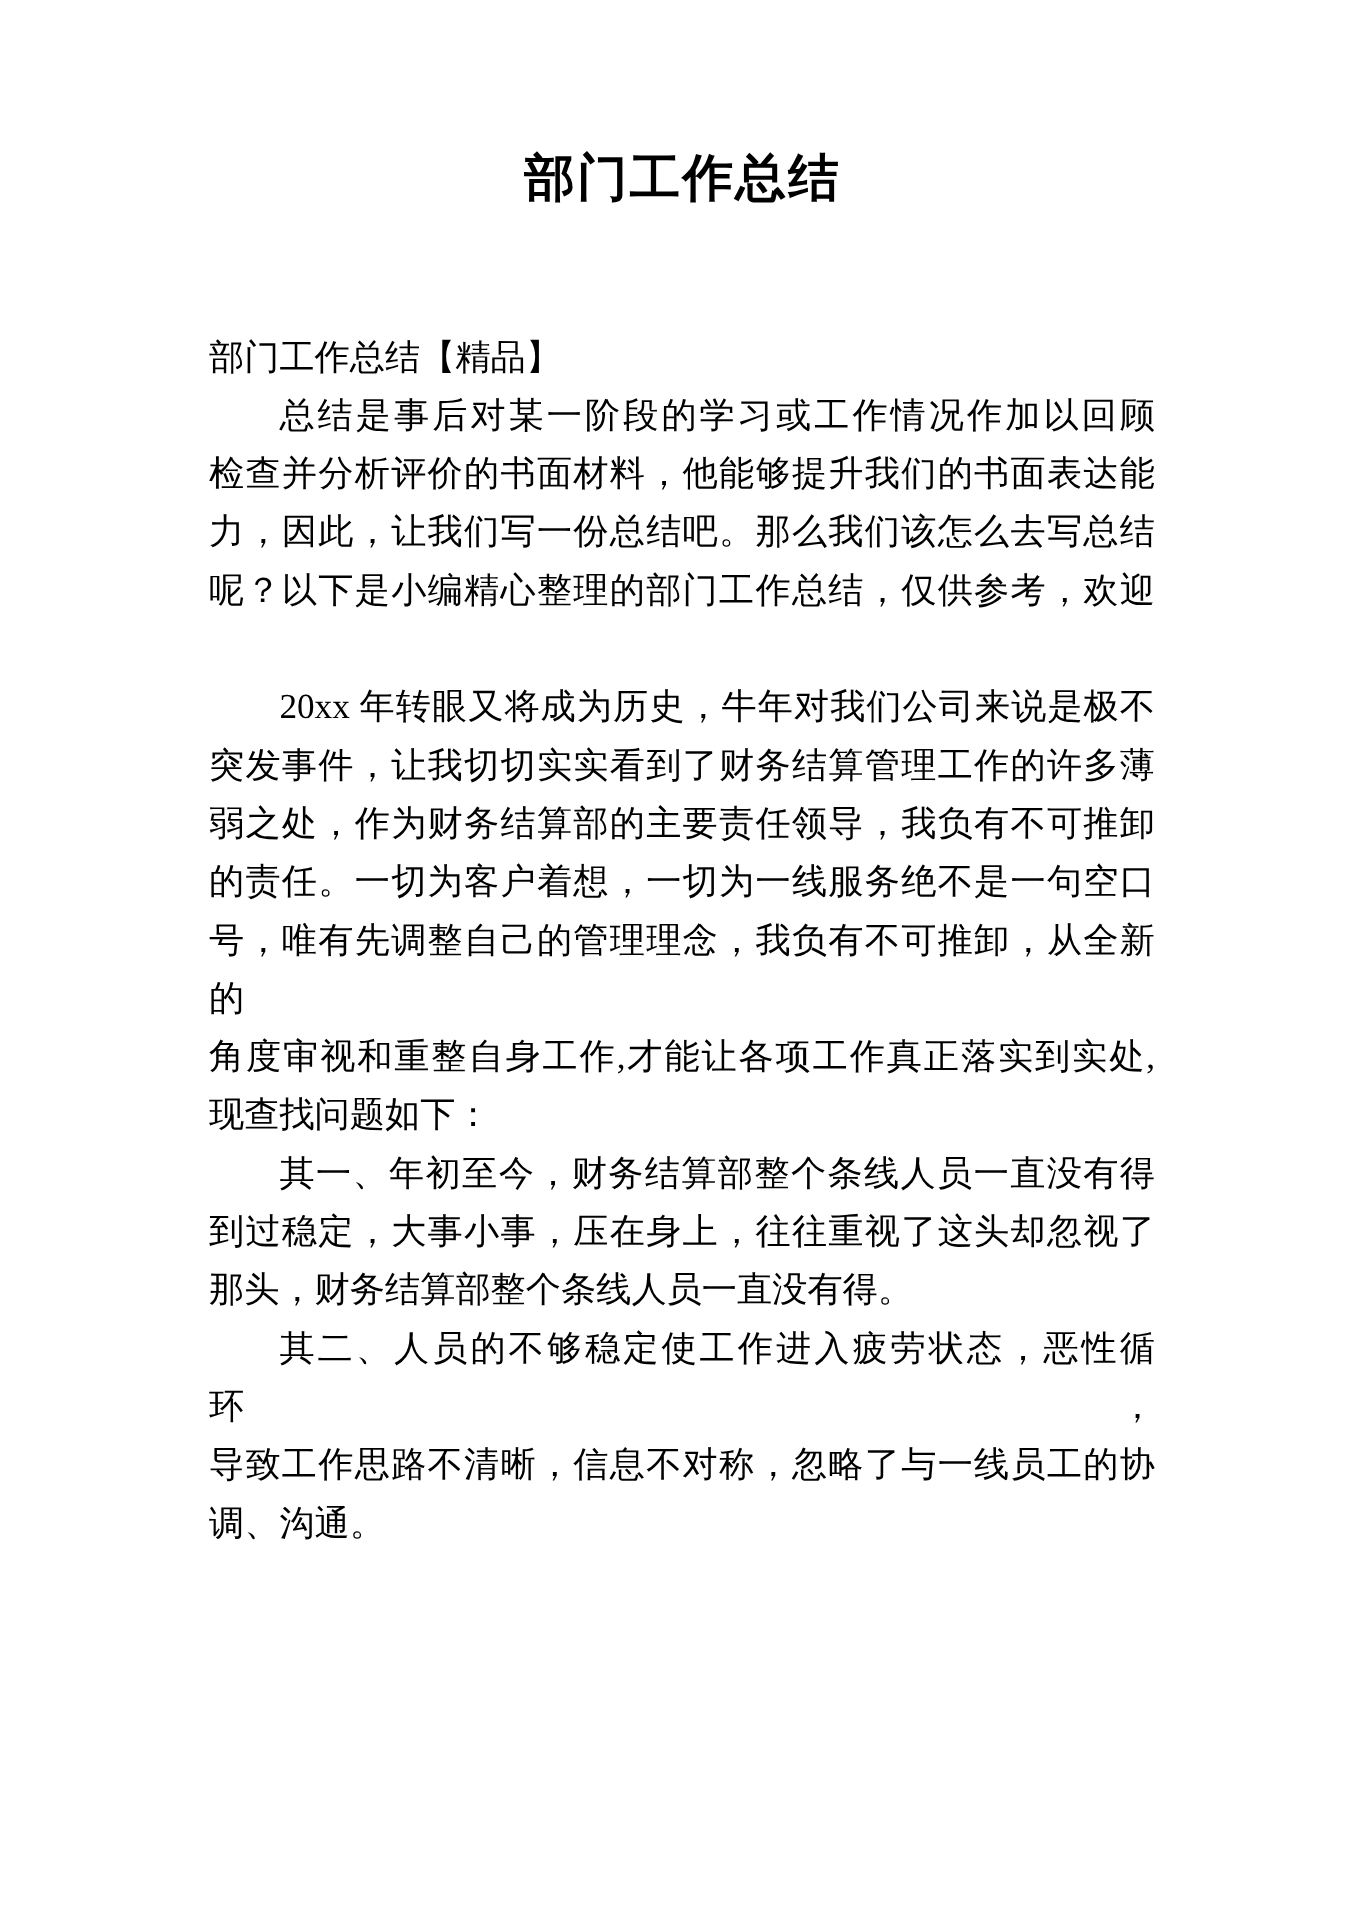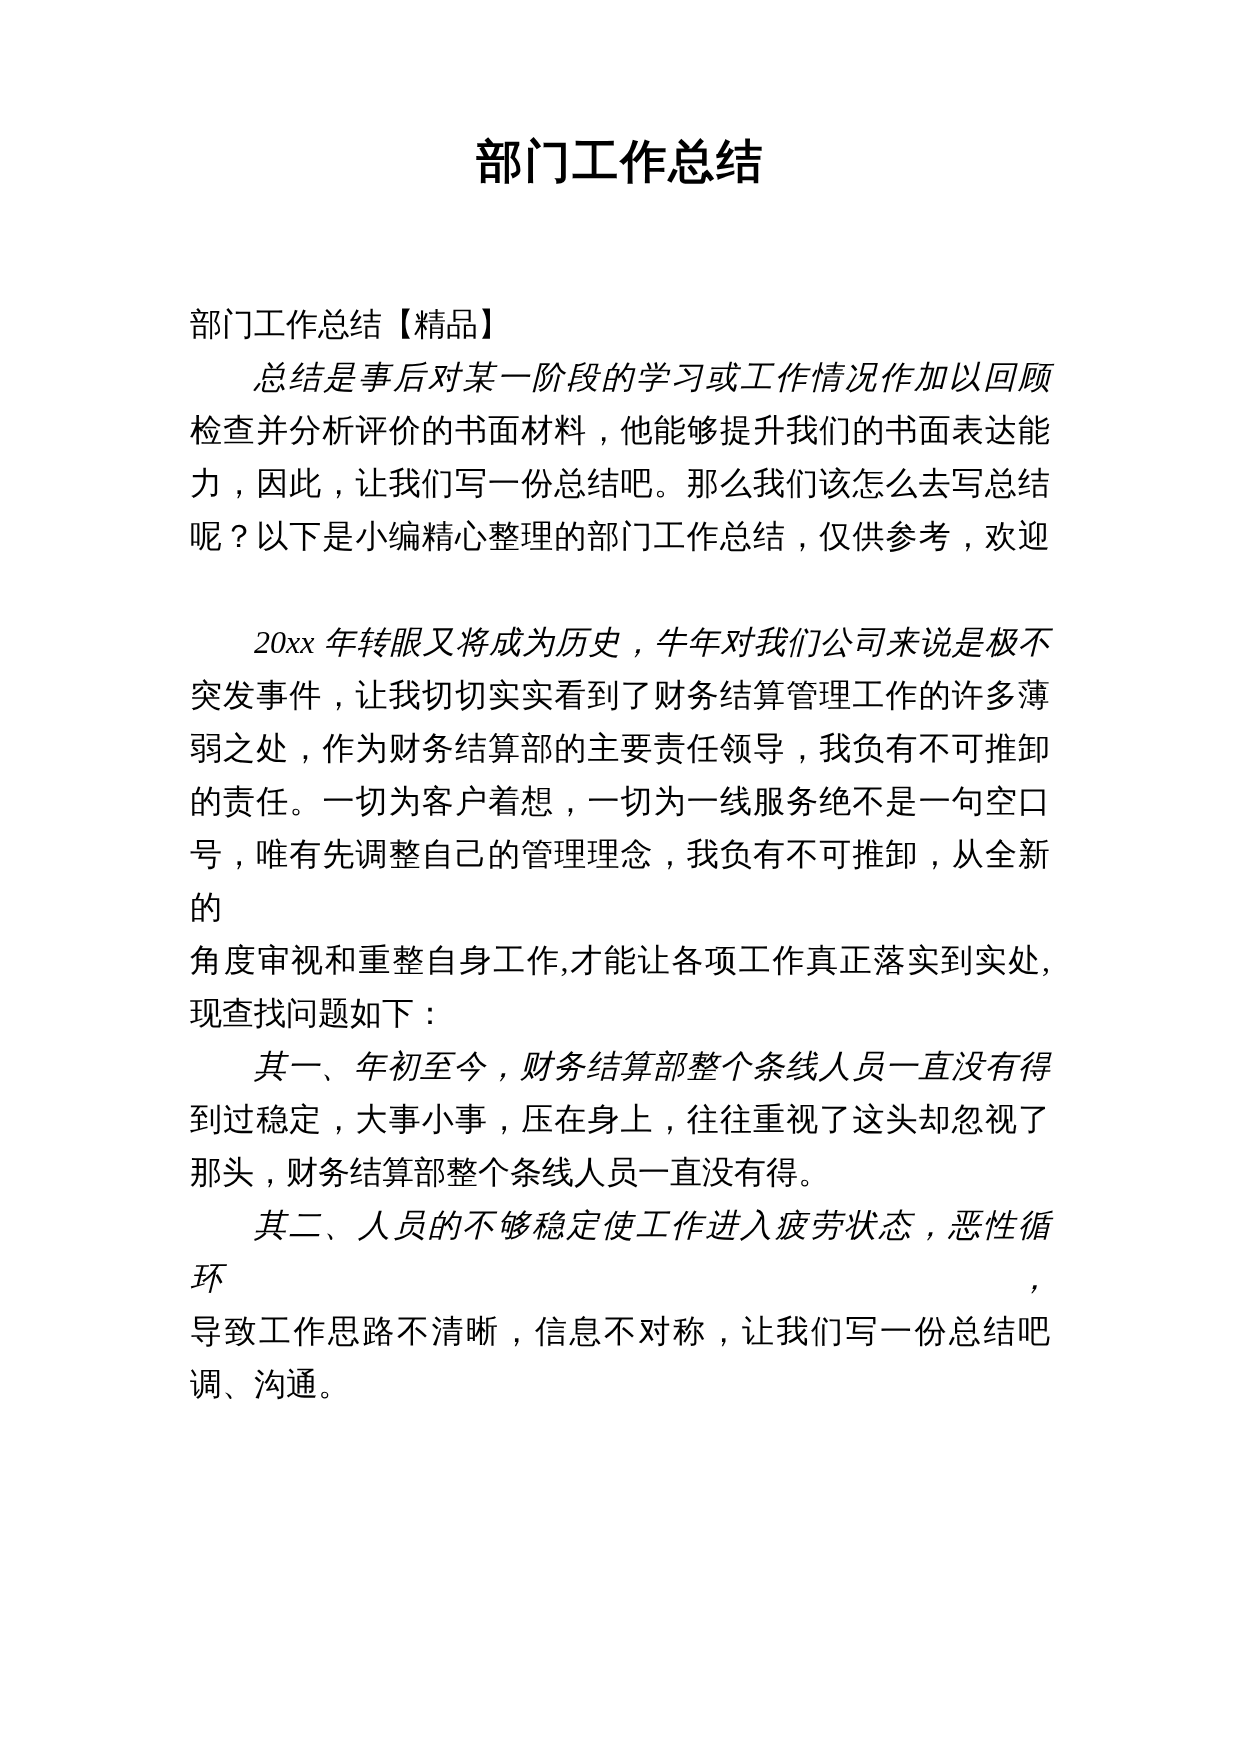--- a/index.html
+++ b/index.html
@@ -41,21 +41,20 @@
     white-space: normal;
     text-align: left;
   }
   .line.justify {
     text-align: justify;
     text-align-last: justify;
     text-justify: inter-character;
   }
   .line.indent {
     text-indent: 64px;
-    font-style: italic;
   }
   .line.blank {
     height: 53px;
   }
 </style>
 </head>
 <body>
 
 <div class="page">
   <h1 class="doc-title">部门工作总结</h1>
@@ -70,16 +69,16 @@
       <div class="line justify">突发事件，让我切切实实看到了财务结算管理工作的许多薄</div>
       <div class="line justify">弱之处，作为财务结算部的主要责任领导，我负有不可推卸</div>
       <div class="line justify">的责任。一切为客户着想，一切为一线服务绝不是一句空口</div>
       <div class="line justify">号，唯有先调整自己的管理理念，我负有不可推卸，从全新的</div>
       <div class="line justify">角度审视和重整自身工作,才能让各项工作真正落实到实处,</div>
       <div class="line">现查找问题如下：</div>
       <div class="line indent justify">其一、年初至今，财务结算部整个条线人员一直没有得</div>
       <div class="line justify">到过稳定，大事小事，压在身上，往往重视了这头却忽视了</div>
       <div class="line">那头，财务结算部整个条线人员一直没有得。</div>
       <div class="line indent justify">其二、人员的不够稳定使工作进入疲劳状态，恶性循环，</div>
-      <div class="line justify">导致工作思路不清晰，信息不对称，让我们写一份总结吧</div>
+      <div class="line justify">导致工作思路不清晰，信息不对称，忽略了与一线员工的协</div>
       <div class="line">调、沟通。</div>
     </div>
 </div>
 
 </body></html>

